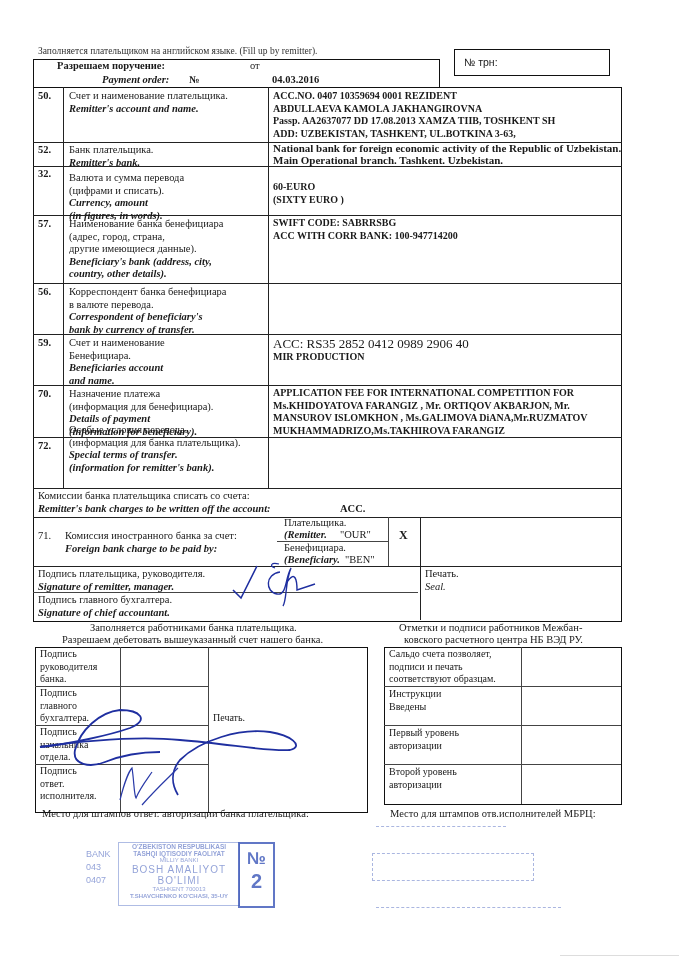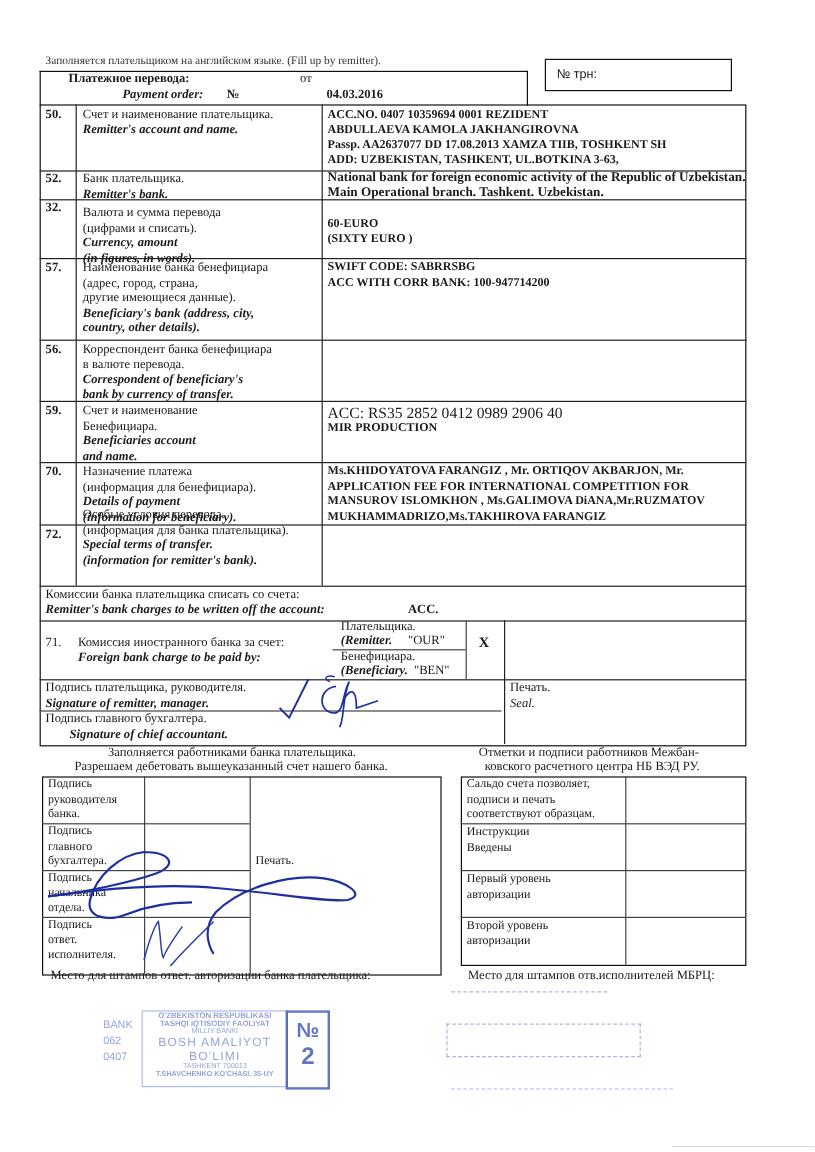--- a/index.html
+++ b/index.html
@@ -24,21 +24,21 @@
 <body>
 
 <div class="t" style="left:38px;top:45px;font-size:9.5px;color:#333;">Заполняется плательщиком на английском языке. (Fill up by remitter).</div>
 
 <div class="box" style="left:454px;top:49px;width:154px;height:25px;">
   <span class="t sans" style="left:9px;top:6px;font-size:10.5px;">№ трн:</span>
   <span class="t" style="left:60px;top:6px;"></span>
 </div>
 
 <div class="box" style="left:33px;top:59px;width:405px;height:28px;border-bottom:none;"></div>
-<div class="t b" style="left:57px;top:60px;">Платежное перевода:</div>
+<div class="t b" style="left:57px;top:60px;">Разрешаем поручение:</div>
 <div class="t bi" style="left:102px;top:74px;">Payment order:</div>
 <div class="t b" style="left:189px;top:74px;">№</div>
 <div class="t" style="left:250px;top:60px;">от</div>
 <div class="t b" style="left:272px;top:74px;">04.03.2016</div>
 
 <div class="box" style="left:33px;top:87px;width:587px;height:533px;"></div>
 
 <div class="vline" style="left:63px;top:87px;height:401px;"></div>
 <div class="vline" style="left:268px;top:87px;height:401px;"></div>
 
@@ -140,22 +140,22 @@
 
 <div>
   <div class="t b" style="left:38px;top:388px;">70.</div>
   <div class="abs lines" style="left:69px;top:388px;">
     <div>Назначение платежа</div>
     <div>(информация для бенефициара).</div>
     <div class="bi">Details of payment</div>
     <div class="bi">(information for beneficiary).</div>
   </div>
   <div class="abs lines val" style="left:273px;top:387px;font-size:10px;">
+    <div>APPLICATION FEE FOR INTERNATIONAL COMPETITION  FOR</div>
     <div>Ms.KHIDOYATOVA FARANGIZ ,  Mr. ORTIQOV AKBARJON,  Mr.</div>
-    <div>APPLICATION FEE FOR INTERNATIONAL COMPETITION  FOR</div>
     <div>MANSUROV ISLOMKHON , Ms.GALIMOVA DiANA,Mr.RUZMATOV</div>
     <div>MUKHAMMADRIZO,Ms.TAKHIROVA FARANGIZ</div>
   </div>
 </div>
 
 <div>
   <div class="t b" style="left:38px;top:440px;">72.</div>
   <div class="abs lines" style="left:69px;top:424px;">
     <div>Особые условия перевода.</div>
     <div>(информация для банка плательщика).</div>
@@ -192,21 +192,21 @@
     <div class="t b" style="left:399px;top:554px;font-size:12px;"></div>
   </div>
 </div>
 
 <div>
   <div class="t" style="left:38px;top:568px;">Подпись плательщика, руководителя.</div>
   <div class="t bi" style="left:38px;top:581px;">Signature of remitter, manager.</div>
 </div>
 <div>
   <div class="t" style="left:38px;top:594px;">Подпись главного бухгалтера.</div>
-  <div class="t bi" style="left:38px;top:607px;margin-left:20px;">Signature of chief accountant.</div>
+  <div class="t bi" style="left:38px;top:607px;">Signature of chief accountant.</div>
 </div>
 <div>
   <div class="t" style="left:425px;top:568px;">Печать.</div>
   <div class="t i" style="left:425px;top:581px;">Seal.</div>
 </div>
 
 <svg class="sig" style="left:225px;top:560px;" width="100" height="50">
   <path d="M8 30 L16 38 L32 6" fill="none" stroke="#1f2fa0" stroke-width="1.6"></path>
   <path d="M55 12 C40 14 40 32 52 34 C62 36 60 18 66 8 C60 22 62 40 58 46 M62 22 C70 10 72 20 72 30 L90 24" fill="none" stroke="#1f2fa0" stroke-width="1.4"></path>
   <path d="M50 8 C44 6 46 2 54 4" fill="none" stroke="#1f2fa0" stroke-width="1.2"></path>
@@ -285,21 +285,21 @@
   <div>Второй уровень</div>
     <div>авторизации</div>
 </div>
 <div class="abs" style="left:522px;top:765px;width:96px;height:37px;"></div>
 
 <div class="t" style="left:390px;top:808px;font-size:10.5px;">Место для штампов отв.исполнителей МБРЦ:</div>
 
 <div>
   <div class="stamp" style="left:86px;top:848px;font-size:9px;line-height:13px;">
     <div>BANK</div>
-      <div>062</div>
+      <div>043</div>
       <div>0407</div>
   </div>
   <div class="stamp" style="left:118px;top:842px;width:120px;height:62px;border:1px solid #6f86cf;text-align:center;">
     <div style="font-size:6.5px;line-height:7px;font-weight:bold;">O'ZBEKISTON RESPUBLIKASI</div>
     <div style="font-size:6.5px;line-height:7px;font-weight:bold;">TASHQI IQTISODIY FAOLIYAT</div>
     <div style="font-size:6px;line-height:7px;">MILLIY BANKI</div>
     <div style="font-size:10px;line-height:11px;letter-spacing:1px;">BOSH AMALIYOT</div>
     <div style="font-size:10px;line-height:11px;letter-spacing:1px;">BO'LIMI</div>
     <div style="font-size:6px;line-height:7px;">TASHKENT 700013</div>
     <div style="font-size:6px;line-height:7px;font-weight:bold;">T.SHAVCHENKO KO'CHASI, 35-UY</div>

